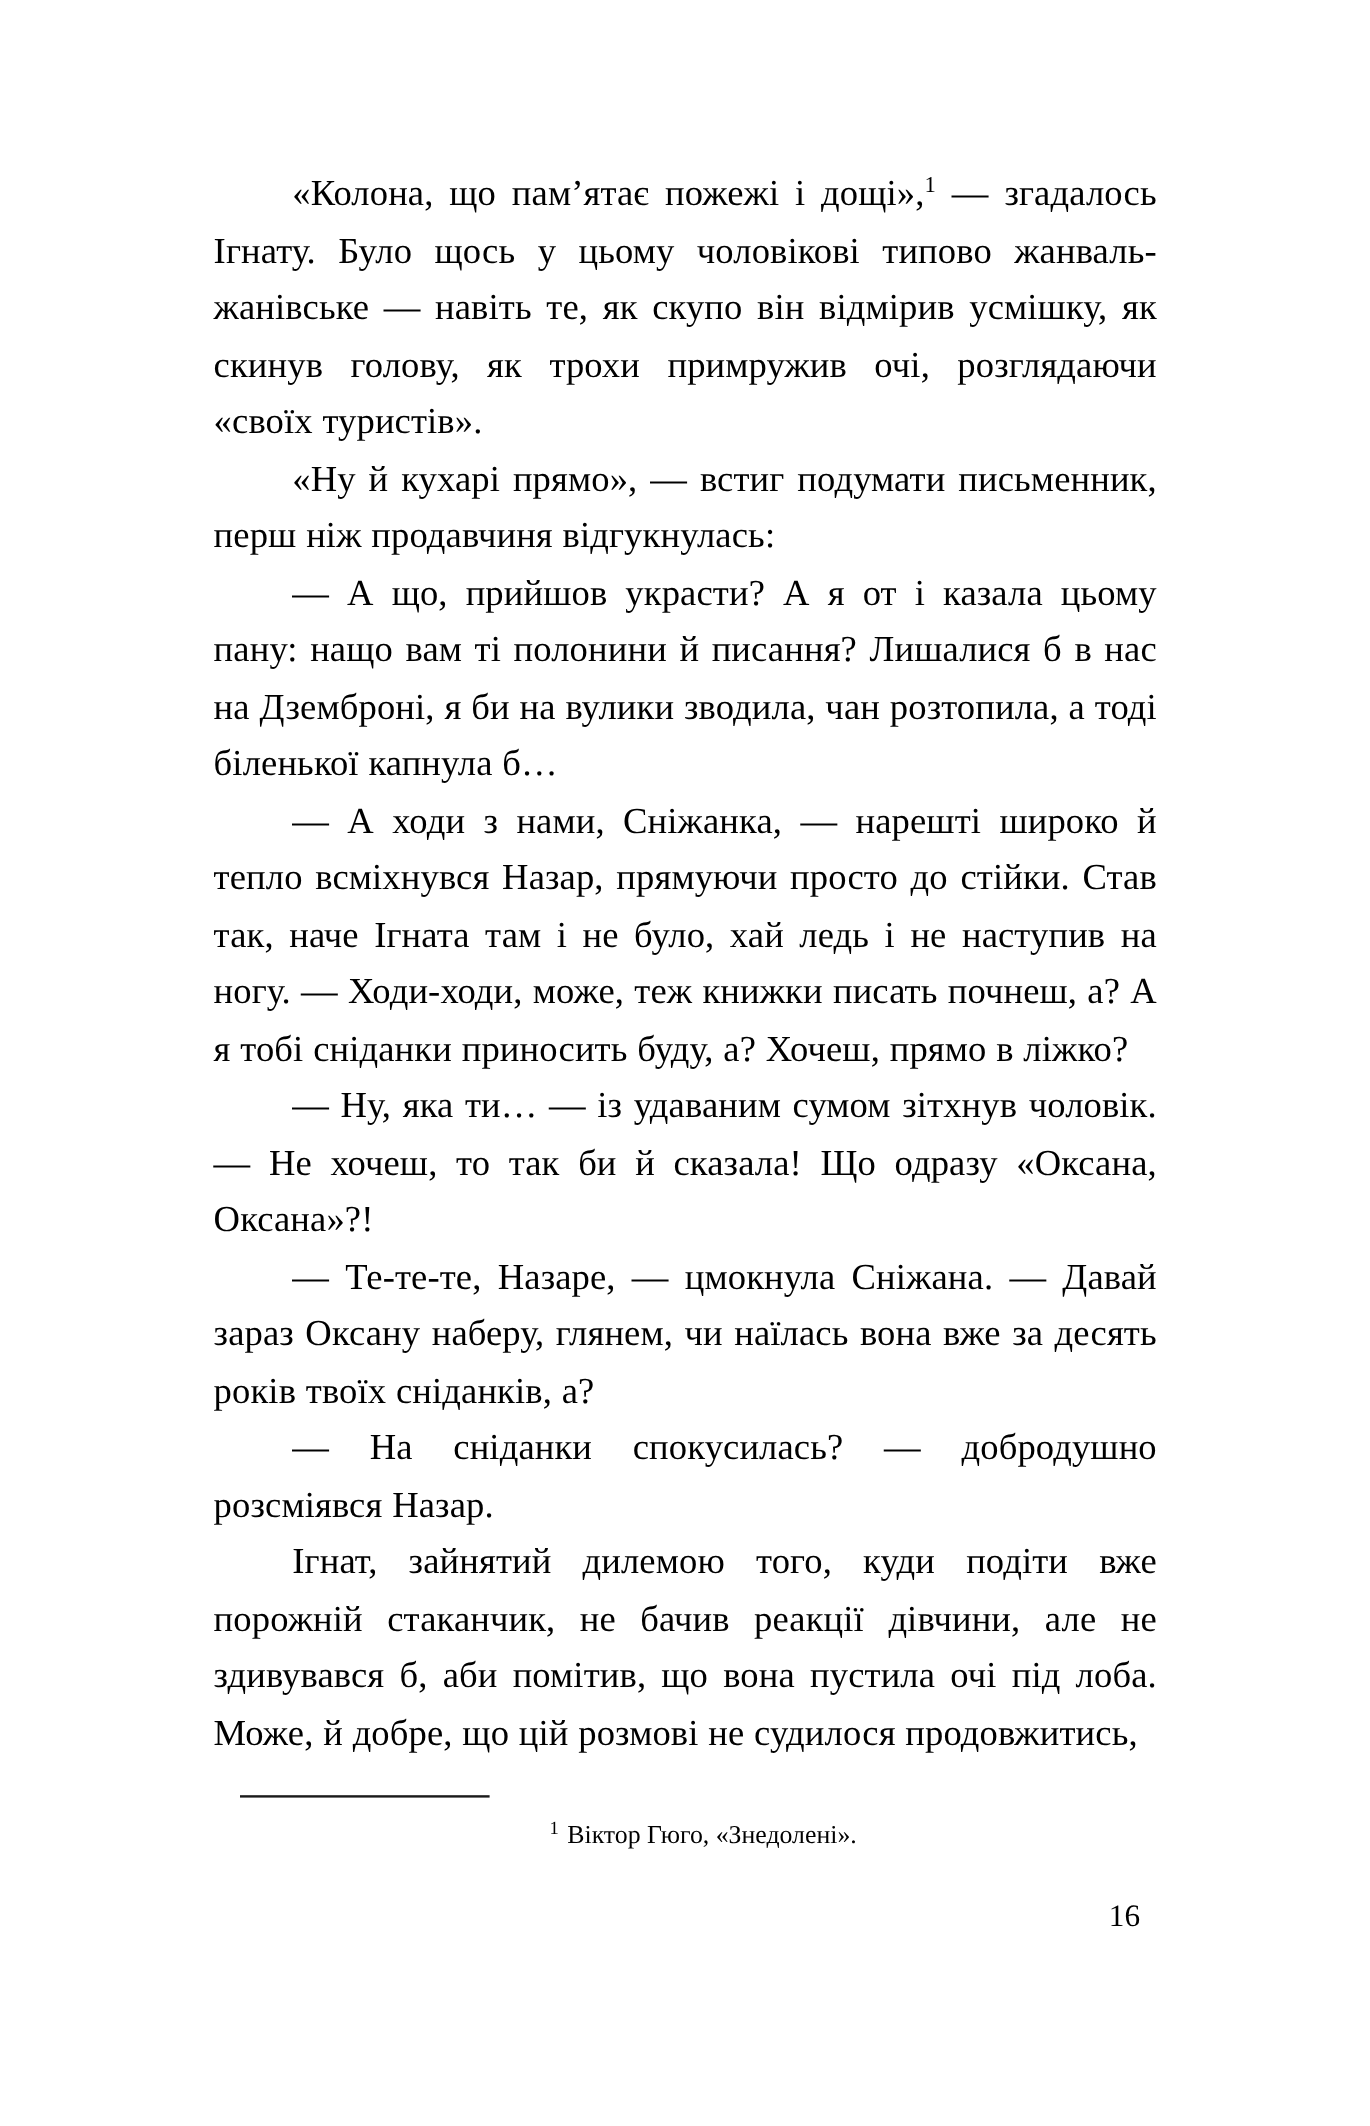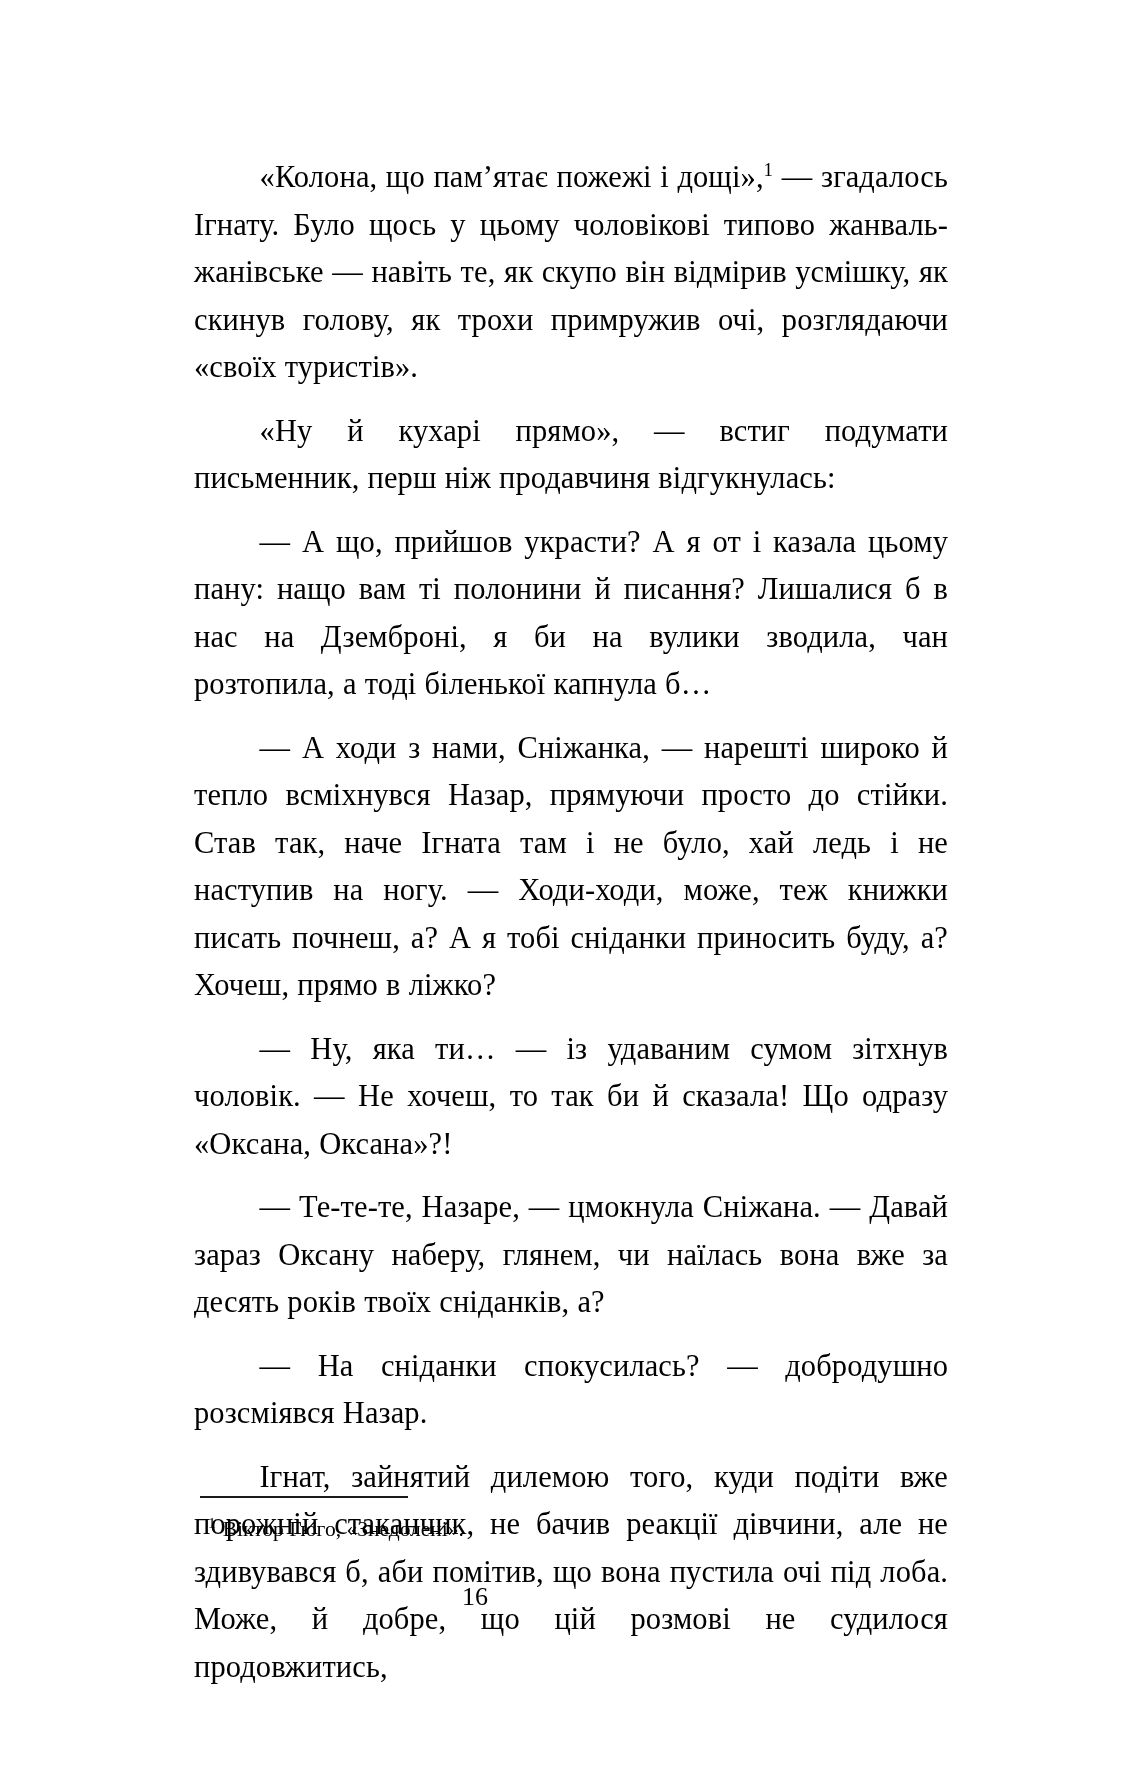--- a/index.html
+++ b/index.html
@@ -25,21 +25,21 @@
   }
 
   .text-block {
     position: absolute;
     left: 178px;
     top: 138px;
     width: 786px;
   }
 
   .para {
-    margin: 16px;
+    margin: 0;
     text-indent: 2.15em;
     text-align: justify;
     font-size: 30.5px;
     line-height: 47.5px;
     letter-spacing: 0.1px;
     word-spacing: 0.4px;
     hyphens: manual;
     -webkit-hyphens: manual;
   }
 
@@ -62,35 +62,35 @@
     height: 0;
     border-top: 2px solid #1a1a1a;
     margin: 0 0 16px 22px;
   }
 
   .footnote {
     margin: 0;
     padding-left: 30px;
     font-size: 21.5px;
     line-height: 30px;
-    text-align: left;
+    text-align: center;
   }
   .footnote .fn-marker {
     font-size: 0.72em;
     vertical-align: super;
     line-height: 0;
     margin-right: 7px;
   }
 
   .page-number {
     position: absolute;
     left: 0;
     top: 1582px;
     width: 950px;
-    text-align: center;
+    text-align: right;
     font-size: 26px;
     line-height: 30px;
   }
 </style>
 </head>
 <body>
 
 <div class="page">
 
   <div class="text-block">

